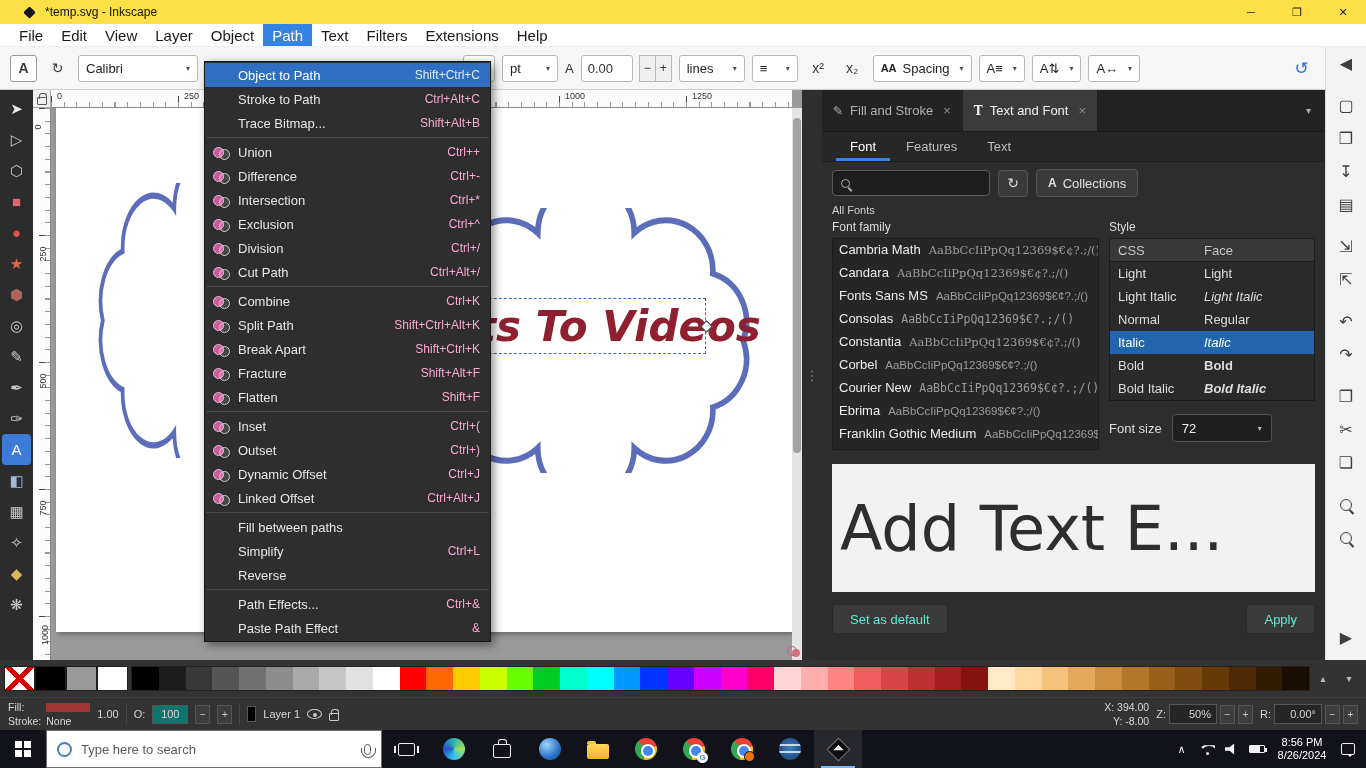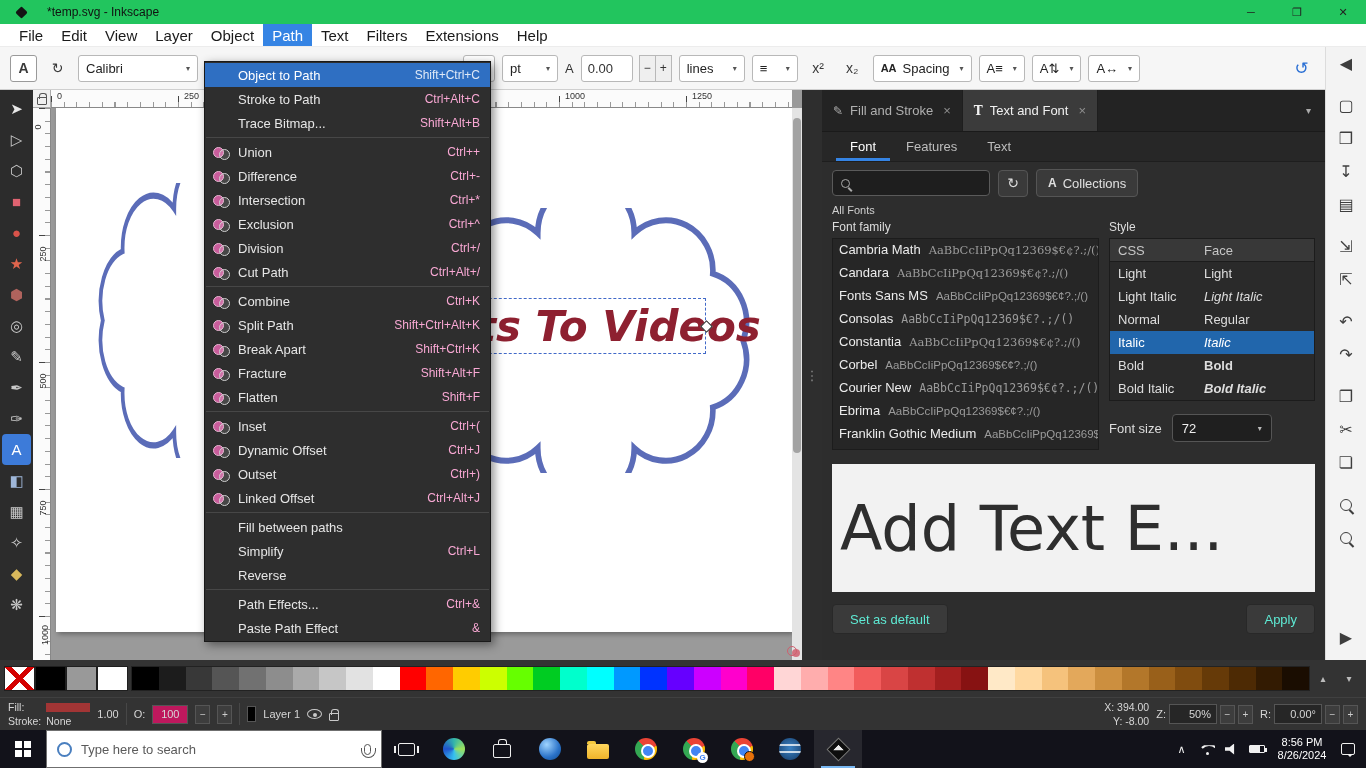--- a/index.html
+++ b/index.html
@@ -1,20 +1,20 @@
 <!DOCTYPE html>
 <html><head>
 <meta charset="utf-8">
 <style>
   *{box-sizing:border-box;margin:0;padding:0}
   html,body{width:1366px;height:768px;overflow:hidden}
   body{font-family:"Liberation Sans",sans-serif;background:#333;position:relative;font-size:13px}
 
   
-  .titlebar{position:absolute;left:0;top:0;width:1366px;height:24px;background:#22c55e;display:flex;align-items:center;gap:20px;padding-left:16px;font-size:12px;color:#111;z-index:12}
+  .titlebar{position:absolute;left:0;top:0;width:1366px;height:24px;background:#fde047;display:flex;align-items:center;gap:10px;padding-left:24px;font-size:12px;color:#111;z-index:12}
   .app-logo{width:11px;height:11px;background:#141414;transform:rotate(45deg) scale(.8);border-radius:2px}
   .win-btns{margin-left:auto;display:flex;height:100%}
   .wbtn{width:46px;display:flex;align-items:center;justify-content:center;font-size:11px;color:#222}
 
   
   .menubar{position:absolute;left:0;top:24px;width:1366px;height:23px;background:#fff;border-bottom:1px solid #ececec;display:flex;padding-left:10px;font-size:15px;color:#1a1a1a;z-index:11}
   .mb-item{padding:0 9px;display:flex;align-items:center}
   .mb-item.active{background:#3584e4;color:#fff}
 
   
@@ -111,21 +111,21 @@
   .sw-none{background:#fff;background-image:linear-gradient(45deg,transparent 44%,#d40000 44% 56%,transparent 56%),linear-gradient(-45deg,transparent 44%,#d40000 44% 56%,transparent 56%)}
   .pal-colors{flex:1;display:flex;height:25px;margin-left:3px;border:1px solid #222}
   .sw{flex:1;min-width:0;height:100%}
   .pal-chev{width:26px;height:25px;display:flex;align-items:center;justify-content:center;color:#bbb;font-size:10px}
 
   
   .statusbar{position:absolute;left:0;top:697px;width:1366px;height:33px;background:#333;border-top:1px solid #404040;display:flex;align-items:center;color:#d6d6d6;font-size:11px;padding:0 8px;gap:7px;z-index:2}
   .fs-block{display:grid;grid-template-columns:auto auto;column-gap:5px;row-gap:2px;align-items:center;font-size:10.5px}
   .fill-chip{width:44px;height:9px}
   .sep{width:1px;height:22px;background:#474747}
-  .o-input{width:36px;height:19px;background:#be185d;border:1px solid #555;display:flex;align-items:center;justify-content:center}
+  .o-input{width:36px;height:19px;background:#0f766e;border:1px solid #555;display:flex;align-items:center;justify-content:center}
   .mini-btn{width:15px;height:19px;background:#3d3d3d;border:1px solid #555;display:flex;align-items:center;justify-content:center;font-size:10px;color:#ccc}
   .layer-chip{width:9px;height:16px;background:#000;border:1px solid #555}
   .eye{width:15px;height:10px;border:1px solid #c9c9c9;border-radius:50%;position:relative}
   .eye::after{content:'';position:absolute;left:5px;top:2.5px;width:4px;height:4px;background:#c9c9c9;border-radius:50%}
   .lockic{width:10px;height:8px;border:1px solid #c9c9c9;border-radius:1px;position:relative;margin-top:5px}
   .lockic::before{content:'';position:absolute;left:1px;top:-5px;width:6px;height:5px;border:1px solid #c9c9c9;border-bottom:none;border-radius:3px 3px 0 0}
   .lockic.dark{border-color:#555}.lockic.dark::before{border-color:#555}
   .xy-block{margin-left:auto;display:grid;row-gap:2px;font-size:10.5px;text-align:right}
   .zr-block{display:flex;align-items:center;gap:3px}
   .z-input{width:48px;height:20px;background:#262626;border:1px solid #555;display:flex;align-items:center;justify-content:flex-end;padding-right:5px}
@@ -741,27 +741,27 @@
       <span class="pm-sc">Shift+F</span>
     </div>
     <div class="pm-sep"></div>
     <div class="pm-item">
       <span class="mi-icon has"></span>
       <span class="pm-label">Inset</span>
       <span class="pm-sc">Ctrl+(</span>
     </div>
     <div class="pm-item">
       <span class="mi-icon has"></span>
+      <span class="pm-label">Outset</span>
+      <span class="pm-sc">Ctrl+)</span>
+    </div>
+    <div class="pm-item">
+      <span class="mi-icon has"></span>
       <span class="pm-label">Dynamic Offset</span>
       <span class="pm-sc">Ctrl+J</span>
-    </div>
-    <div class="pm-item">
-      <span class="mi-icon has"></span>
-      <span class="pm-label">Outset</span>
-      <span class="pm-sc">Ctrl+)</span>
     </div>
     <div class="pm-item">
       <span class="mi-icon has"></span>
       <span class="pm-label">Linked Offset</span>
       <span class="pm-sc">Ctrl+Alt+J</span>
     </div>
     <div class="pm-sep"></div>
     <div class="pm-item">
       <span class="mi-icon"></span>
       <span class="pm-label">Fill between paths</span>

